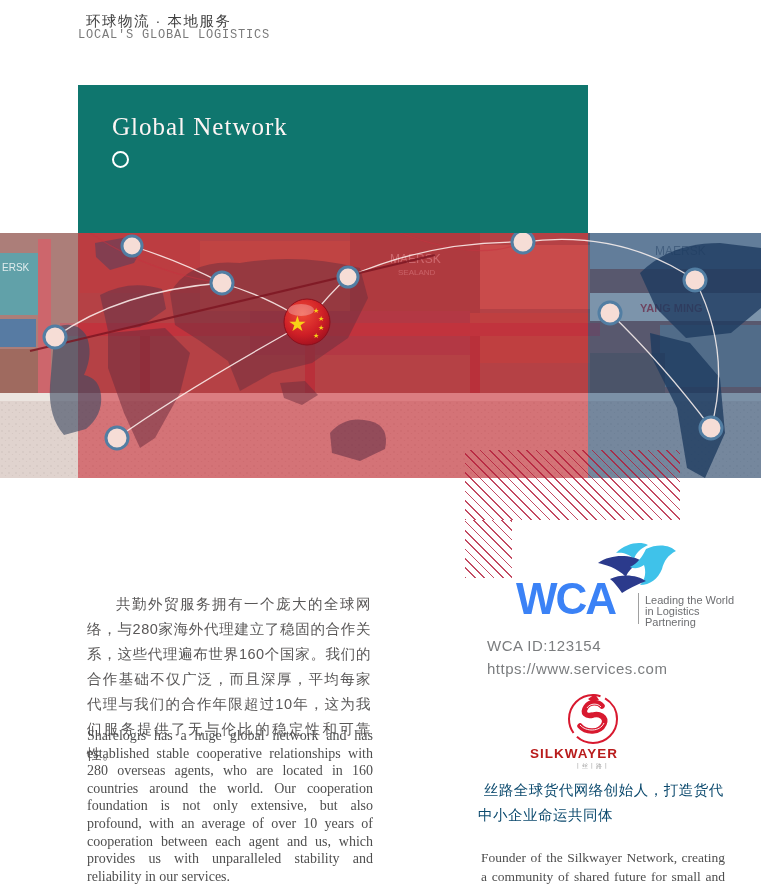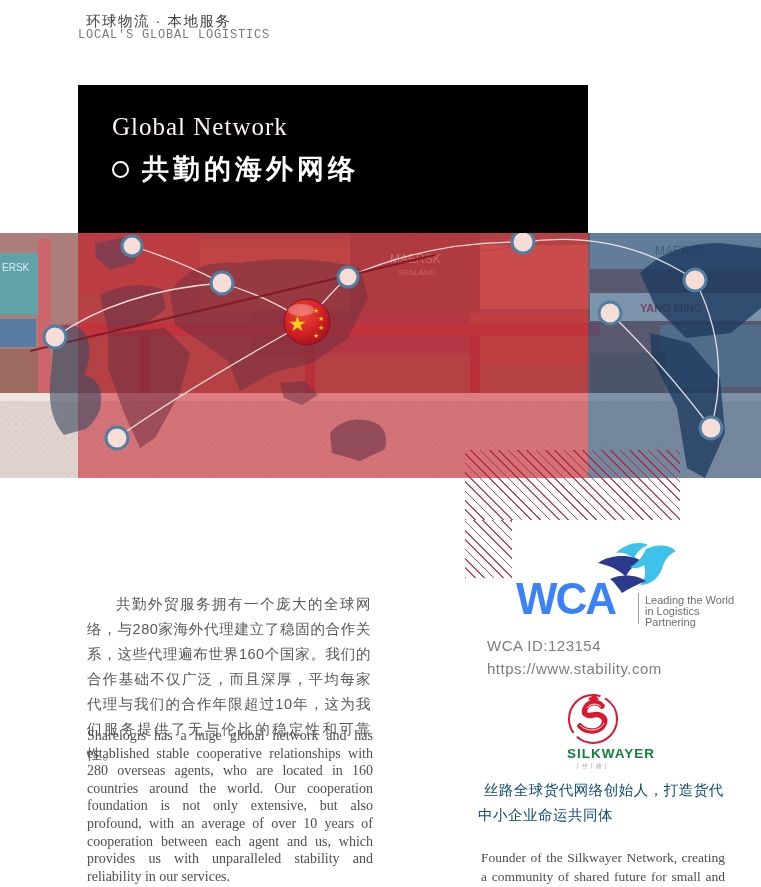--- a/index.html
+++ b/index.html
@@ -6,21 +6,21 @@
   #page{position:relative;width:761px;height:887px;background:#ffffff;overflow:hidden;
         font-family:"Liberation Sans",sans-serif;}
 
   
   .brand-header{position:absolute;left:78px;top:12px;}
   .brand-title{font-size:14.5px;color:#3f3f3f;letter-spacing:1.5px;line-height:18px;margin-left:8px;}
   .brand-sub{font-family:Liberation Mono, monospace;font-size:12px;color:#7a7a7a;
              letter-spacing:0.8px;line-height:11px;}
 
   
-  .banner{position:absolute;left:78px;top:85px;width:510px;height:148px;background:#000000;z-index:3;}
+  .banner{position:absolute;left:78px;top:85px;width:510px;height:148px;background:#0f766e;z-index:3;}
   .banner-en{position:absolute;left:34px;top:28px;color:#fdf5f4;font-family:"Liberation Serif",serif;
              font-size:25px;letter-spacing:1px;}
   .banner-zh-row{position:absolute;left:34px;top:66px;display:flex;align-items:center;}
   .ring{display:inline-block;width:13px;height:13px;border:2px solid #ffffff;border-radius:50%;
         margin-right:13px;flex:0 0 auto;}
   .banner-zh{color:#ffffff;font-size:27px;font-weight:bold;letter-spacing:4px;}
 
   
   .photo{position:absolute;left:0;top:233px;width:761px;height:245px;z-index:1;}
 
@@ -41,22 +41,22 @@
   .wca-word{position:absolute;left:46px;top:44px;font-size:44px;font-weight:800;color:#3b82f6;
             letter-spacing:-2px;line-height:44px;}
   .wca-birds{position:absolute;left:118px;top:6px;}
   .wca-divider{position:absolute;left:168px;top:60px;width:1px;height:31px;background:#a0a0a0;}
   .wca-tagline{position:absolute;left:175px;top:62px;font-size:11px;line-height:11px;color:#6d6e71;}
   .wca-id{position:absolute;left:487px;top:637px;font-size:15px;color:#7b7d7f;letter-spacing:0.5px;z-index:2;}
   .wca-url{position:absolute;left:487px;top:660px;font-size:15px;color:#7b7d7f;letter-spacing:0.5px;z-index:2;}
 
   
   .silk-logo{position:absolute;left:566px;top:692px;z-index:2;}
-  .silk-name{position:absolute;left:530px;top:746px;width:125px;text-align:right;font-size:13.5px;
-             font-weight:800;color:#15803d;letter-spacing:1px;z-index:2;}
+  .silk-name{position:absolute;left:530px;top:746px;width:125px;text-align:left;font-size:13.5px;
+             font-weight:800;color:#b91c1c;letter-spacing:1px;z-index:2;}
   .silk-sub{position:absolute;left:530px;top:762px;width:125px;text-align:center;font-size:6px;
             color:#9a9a9a;letter-spacing:1px;z-index:2;}
   .para-zh-right{position:absolute;left:478px;top:778px;width:252px;font-size:14.5px;line-height:25px;
                  color:#0c4a6e;text-indent:0.4em;letter-spacing:0.5px;z-index:2;}
   .para-en-right{position:absolute;left:481px;top:848px;width:244px;font-family:"Liberation Serif",serif;
                  font-size:13.5px;line-height:19px;color:#4e4e4e;text-align:justify;z-index:2;}
 </style>
 </head>
 <body>
 
@@ -64,21 +64,20 @@
 
   <div class="brand-header">
     <div class="brand-title">环球物流 · 本地服务</div>
     <div class="brand-sub">LOCAL'S GLOBAL LOGISTICS</div>
   </div>
 
   <div class="banner">
     <div class="banner-en">Global Network</div>
     <div class="banner-zh-row">
       <span class="ring"></span>
-      <span class="banner-zh">共勤的海外网络</span>
     </div>
   </div>
 
   <div class="photo">
     <svg width="761" height="245" viewBox="0 0 761 245" xmlns="http://www.w3.org/2000/svg">
       <defs>
         <pattern id="speck" width="7" height="7" patternUnits="userSpaceOnUse">
           <rect width="7" height="7" fill="#d9cac4"></rect>
           <circle cx="2" cy="2" r="0.7" fill="#c0afa9"></circle>
           <circle cx="5.5" cy="4.5" r="0.6" fill="#cbbab4"></circle>
@@ -193,21 +192,21 @@
         <path d="M22,38 C34,32 50,34 58,40 C48,44 40,48 34,52 C30,46 26,41 22,38 Z" fill="#2b3a8c"></path>
       </svg>
     </div>
     <div class="wca-divider"></div>
     <div class="wca-tagline">
       <div>Leading the World</div>
       <div>in Logistics Partnering</div>
     </div>
   </div>
   <div class="wca-id">WCA ID:123154</div>
-  <div class="wca-url">https://www.stability.com</div>
+  <div class="wca-url">https://www.services.com</div>
 
   <div class="silk-logo">
     <svg width="54" height="54" viewBox="0 0 54 54" xmlns="http://www.w3.org/2000/svg">
       <circle cx="27" cy="27" r="24" fill="none" stroke="#d8192f" stroke-width="2" stroke-dasharray="55 5 60 5"></circle>
       <path d="M14,34 C20,41 34,41 38,32 C41,25 33,21 27,23 C20,25 16,21 20,15 C24,9 33,10 36,14" fill="none" stroke="#d8192f" stroke-width="5.5" stroke-linecap="round"></path>
       <path d="M14,33 C20,40 34,40 38,31" fill="none" stroke="#ffffff" stroke-width="1" opacity="0.9"></path>
       <path d="M21,16 C24,11 32,11 35,15" fill="none" stroke="#ffffff" stroke-width="1" opacity="0.9"></path>
       <path d="M22,7 L29,2 L33,8 L26,10 Z" fill="#d8192f"></path>
     </svg>
   </div>

